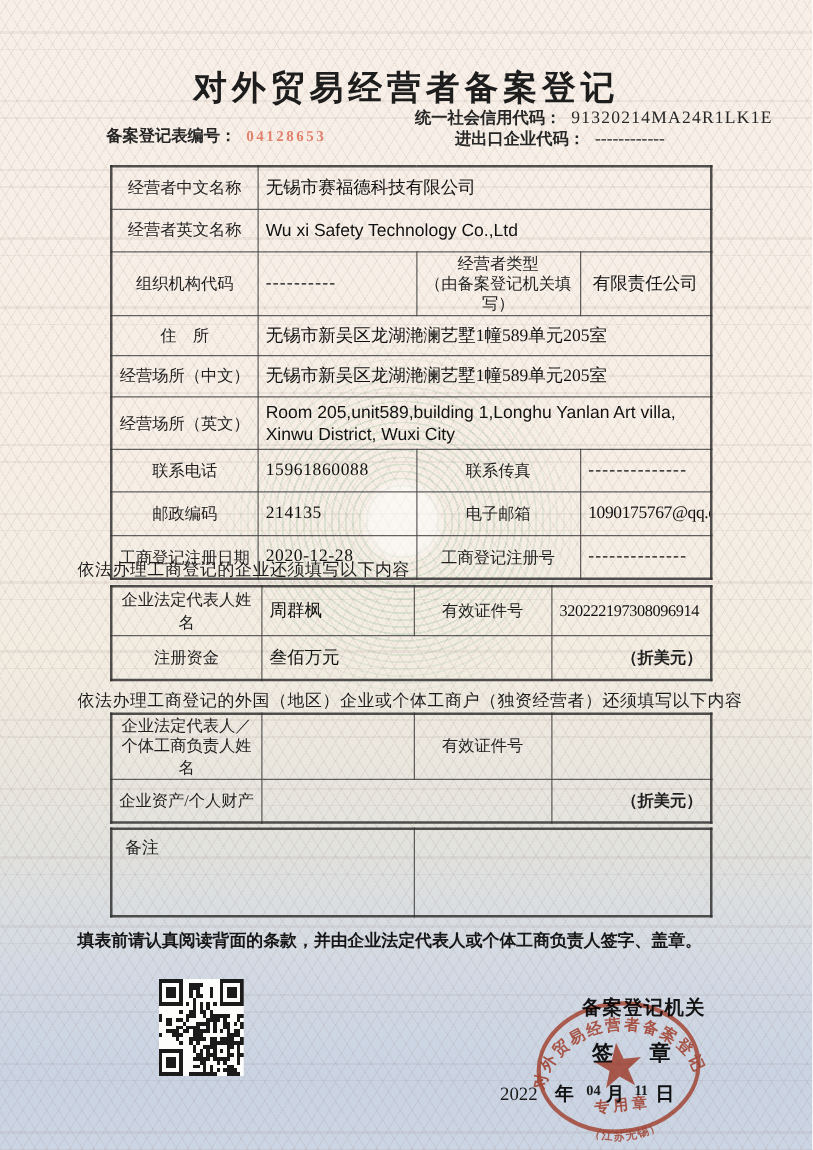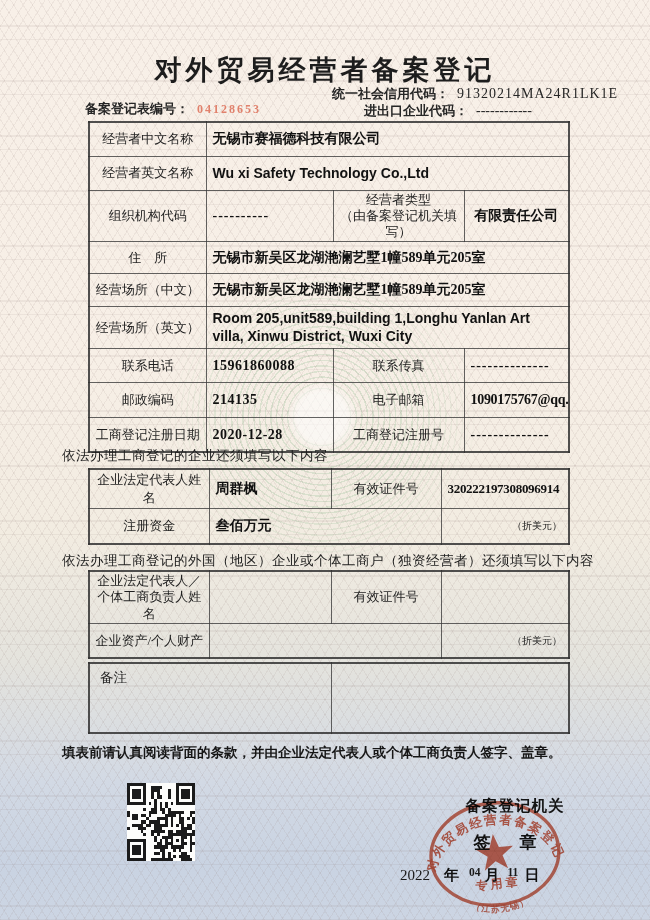--- a/index.html
+++ b/index.html
@@ -37,28 +37,28 @@
   .credit{top:85px; left:332px;text-align:center;}
   .iecode{top:102px; left:364px;}
   .iecode .val{letter-spacing:0;}
   .formno{top:100px; left:85px;}
   .formno .val{color:var(--serial-red,#dd6f58); font-size:12px; letter-spacing:2px; font-weight:bold; opacity:.85;}
 
   table{border-collapse:collapse; table-layout:fixed; background:transparent;}
   table.frm{position:absolute; left:88px; width:480px; border:2px solid rgba(50,50,50,.85);}
   td{border:1px solid rgba(60,60,60,.8); padding:1px 6px; overflow:hidden;}
   td.lab{text-align:center; font-size:13px; color:#1f1f1f; padding:1px 2px;}
-  td.val{font-weight:bold; font-size:14px; color:#111;}
+  td.val{font-weight:normal; font-size:14px; color:#111;}
   .v-en{font-family:"Liberation Sans", sans-serif; font-weight:bold; font-size:13.5px;}
   .v-num{font-family:"Liberation Serif", serif; font-weight:600; font-size:15px; letter-spacing:.5px;}
   .v-num-s{font-family:"Liberation Serif", serif; font-weight:600; font-size:12.5px; letter-spacing:-0.3px;}
   .v-dash{font-weight:normal; font-size:13px; letter-spacing:1px; color:#2e2e2e;}
-  .v-note{font-weight:normal; font-size:10px; text-align:right; color:#1f1f1f;}
+  .v-note{font-weight:bold; font-size:13px; text-align:right; color:#1f1f1f;}
   .small2{font-size:12.5px; line-height:1.25;}
-  .main{top:121px;}
+  .main{top:132px;}
   .secA{top:468px;}
   .secB{top:570px;}
   .remark{top:662px; height:72px;}
   .remark td{vertical-align:top;}
   .sec-title{
     font-family:"Liberation Sans", sans-serif; font-weight:normal; font-size:13.5px;
     color:#1c1c1c; white-space:nowrap; letter-spacing:.5px;
   }
   .stA{top:447px; left:62px;}
   .stB{top:552px; left:62px;}

